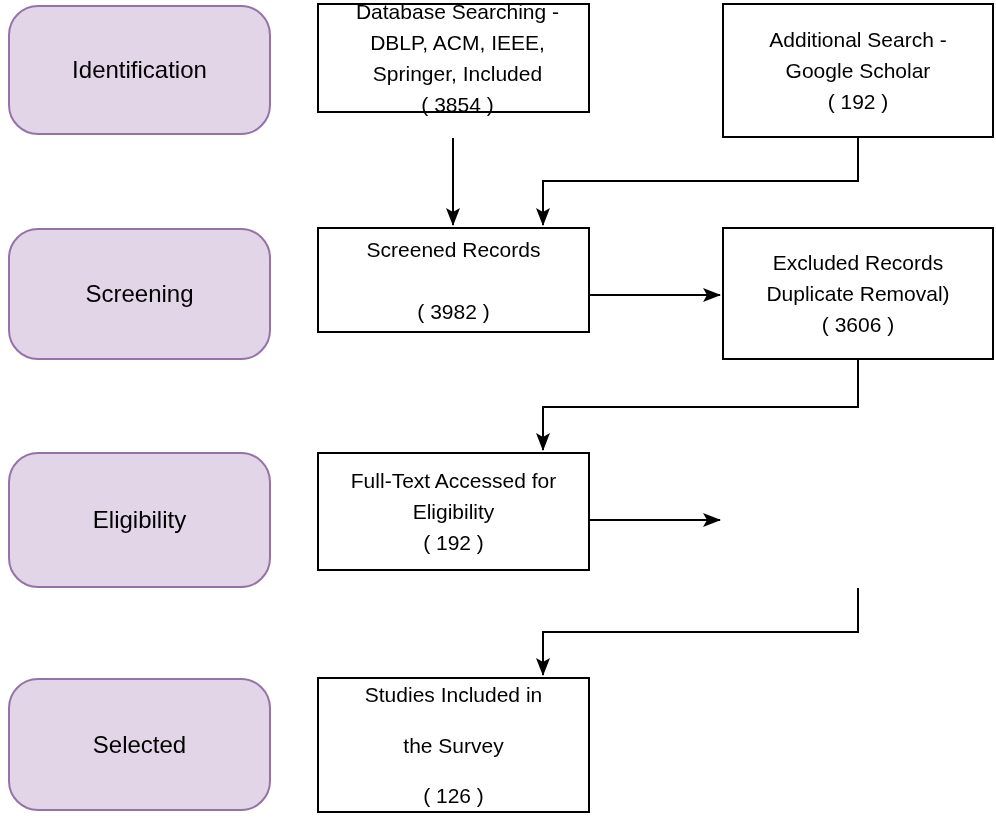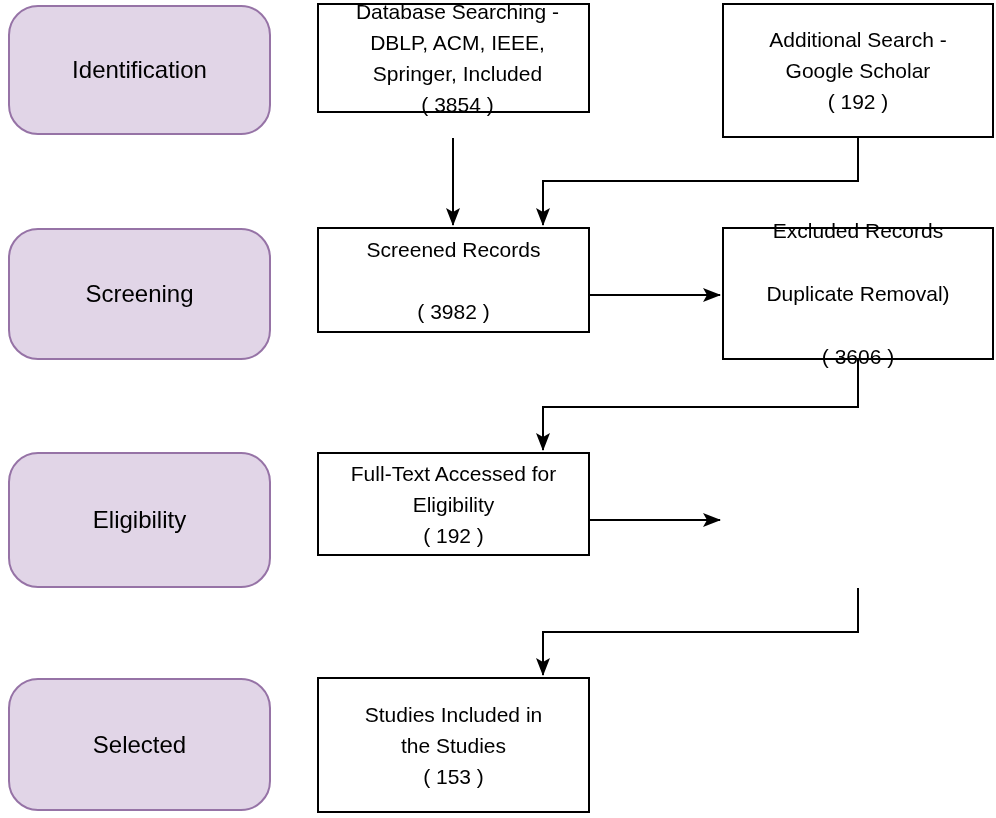--- a/index.html
+++ b/index.html
@@ -57,25 +57,25 @@
     width: 100%;
   }
   
   #stage-identification { top: 5px;  height: 130px; }
   #stage-screening      { top: 228px; height: 132px; }
   #stage-eligibility    { top: 452px; height: 136px; }
   #stage-selected       { top: 678px; height: 133px; text-align: right; }
 
   #node-database-searching { top: 3px;   height: 110px; padding-left: 8px; }
   #node-screened-records   { top: 227px; height: 106px; }
-  #node-fulltext-accessed  { top: 452px; height: 104px; }
-  #node-studies-included   { top: 677px; height: 136px; }
+  #node-fulltext-accessed  { top: 452px; height: 119px; }
+  #node-studies-included   { top: 677px; height: 136px; justify-content: space-between; }
 
   #node-additional-search  { top: 3px;   height: 135px; }
-  #node-excluded-records   { top: 227px; height: 133px; gap: 32px; }
+  #node-excluded-records   { top: 227px; height: 133px; }
   #node-fulltext-excluded  { top: 452px; height: 136px; }
 </style>
 </head>
 <body>
 
 <div class="canvas">
 
   <svg class="connectors" width="996" height="818" viewBox="0 0 996 818" xmlns="http://www.w3.org/2000/svg">
     <defs>
       <marker id="ah" markerUnits="userSpaceOnUse" markerWidth="22" markerHeight="18" refX="17" refY="7" orient="auto">
@@ -117,22 +117,22 @@
   </div>
 
   <div class="node flowbox" id="node-fulltext-accessed">
     <div class="line">Full-Text Accessed for</div>
     <div class="line">Eligibility</div>
     <div class="line">( 192 )</div>
   </div>
 
   <div class="node flowbox" id="node-studies-included">
     <div class="line">Studies Included in</div>
-    <div class="line">the Studies</div>
-    <div class="line">( 153 )</div>
+    <div class="line">the Survey</div>
+    <div class="line">( 126 )</div>
   </div>
 
   <div class="node flowbox rightcol" id="node-additional-search">
     <div class="line">Additional Search -</div>
     <div class="line">Google Scholar</div>
     <div class="line">( 192 )</div>
   </div>
 
   <div class="node flowbox rightcol" id="node-excluded-records">
     <div class="line">Excluded Records</div>

